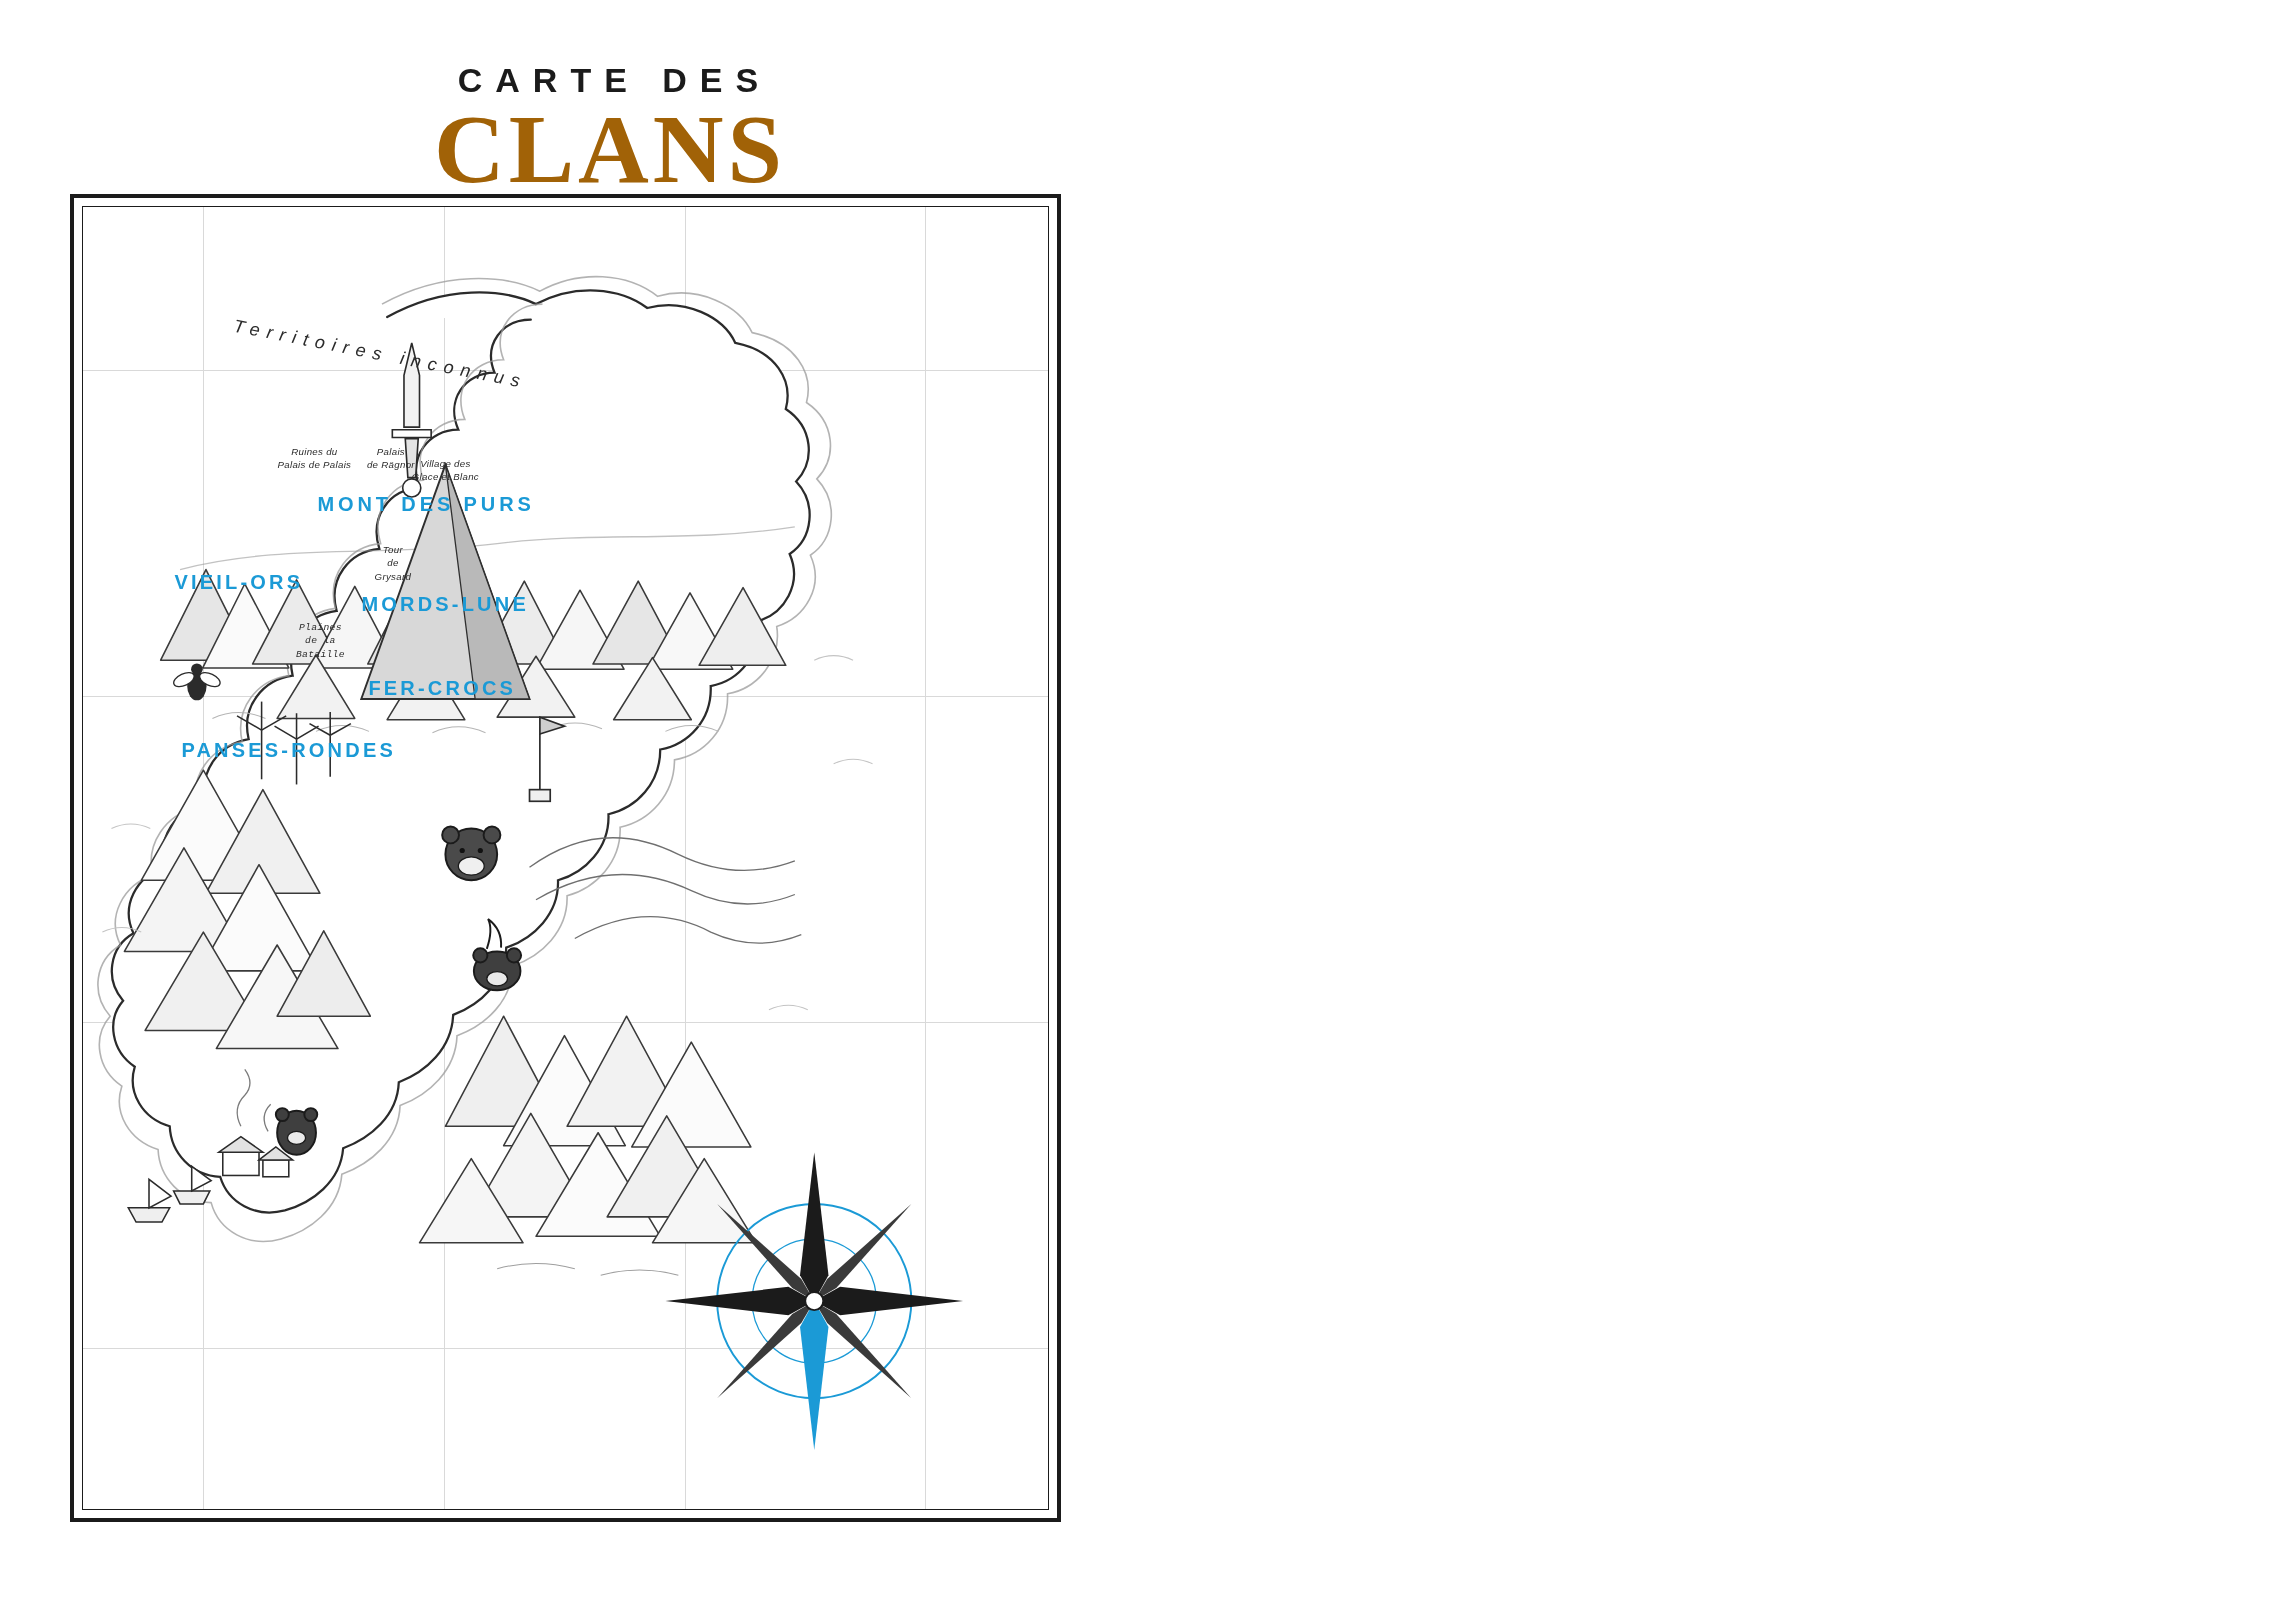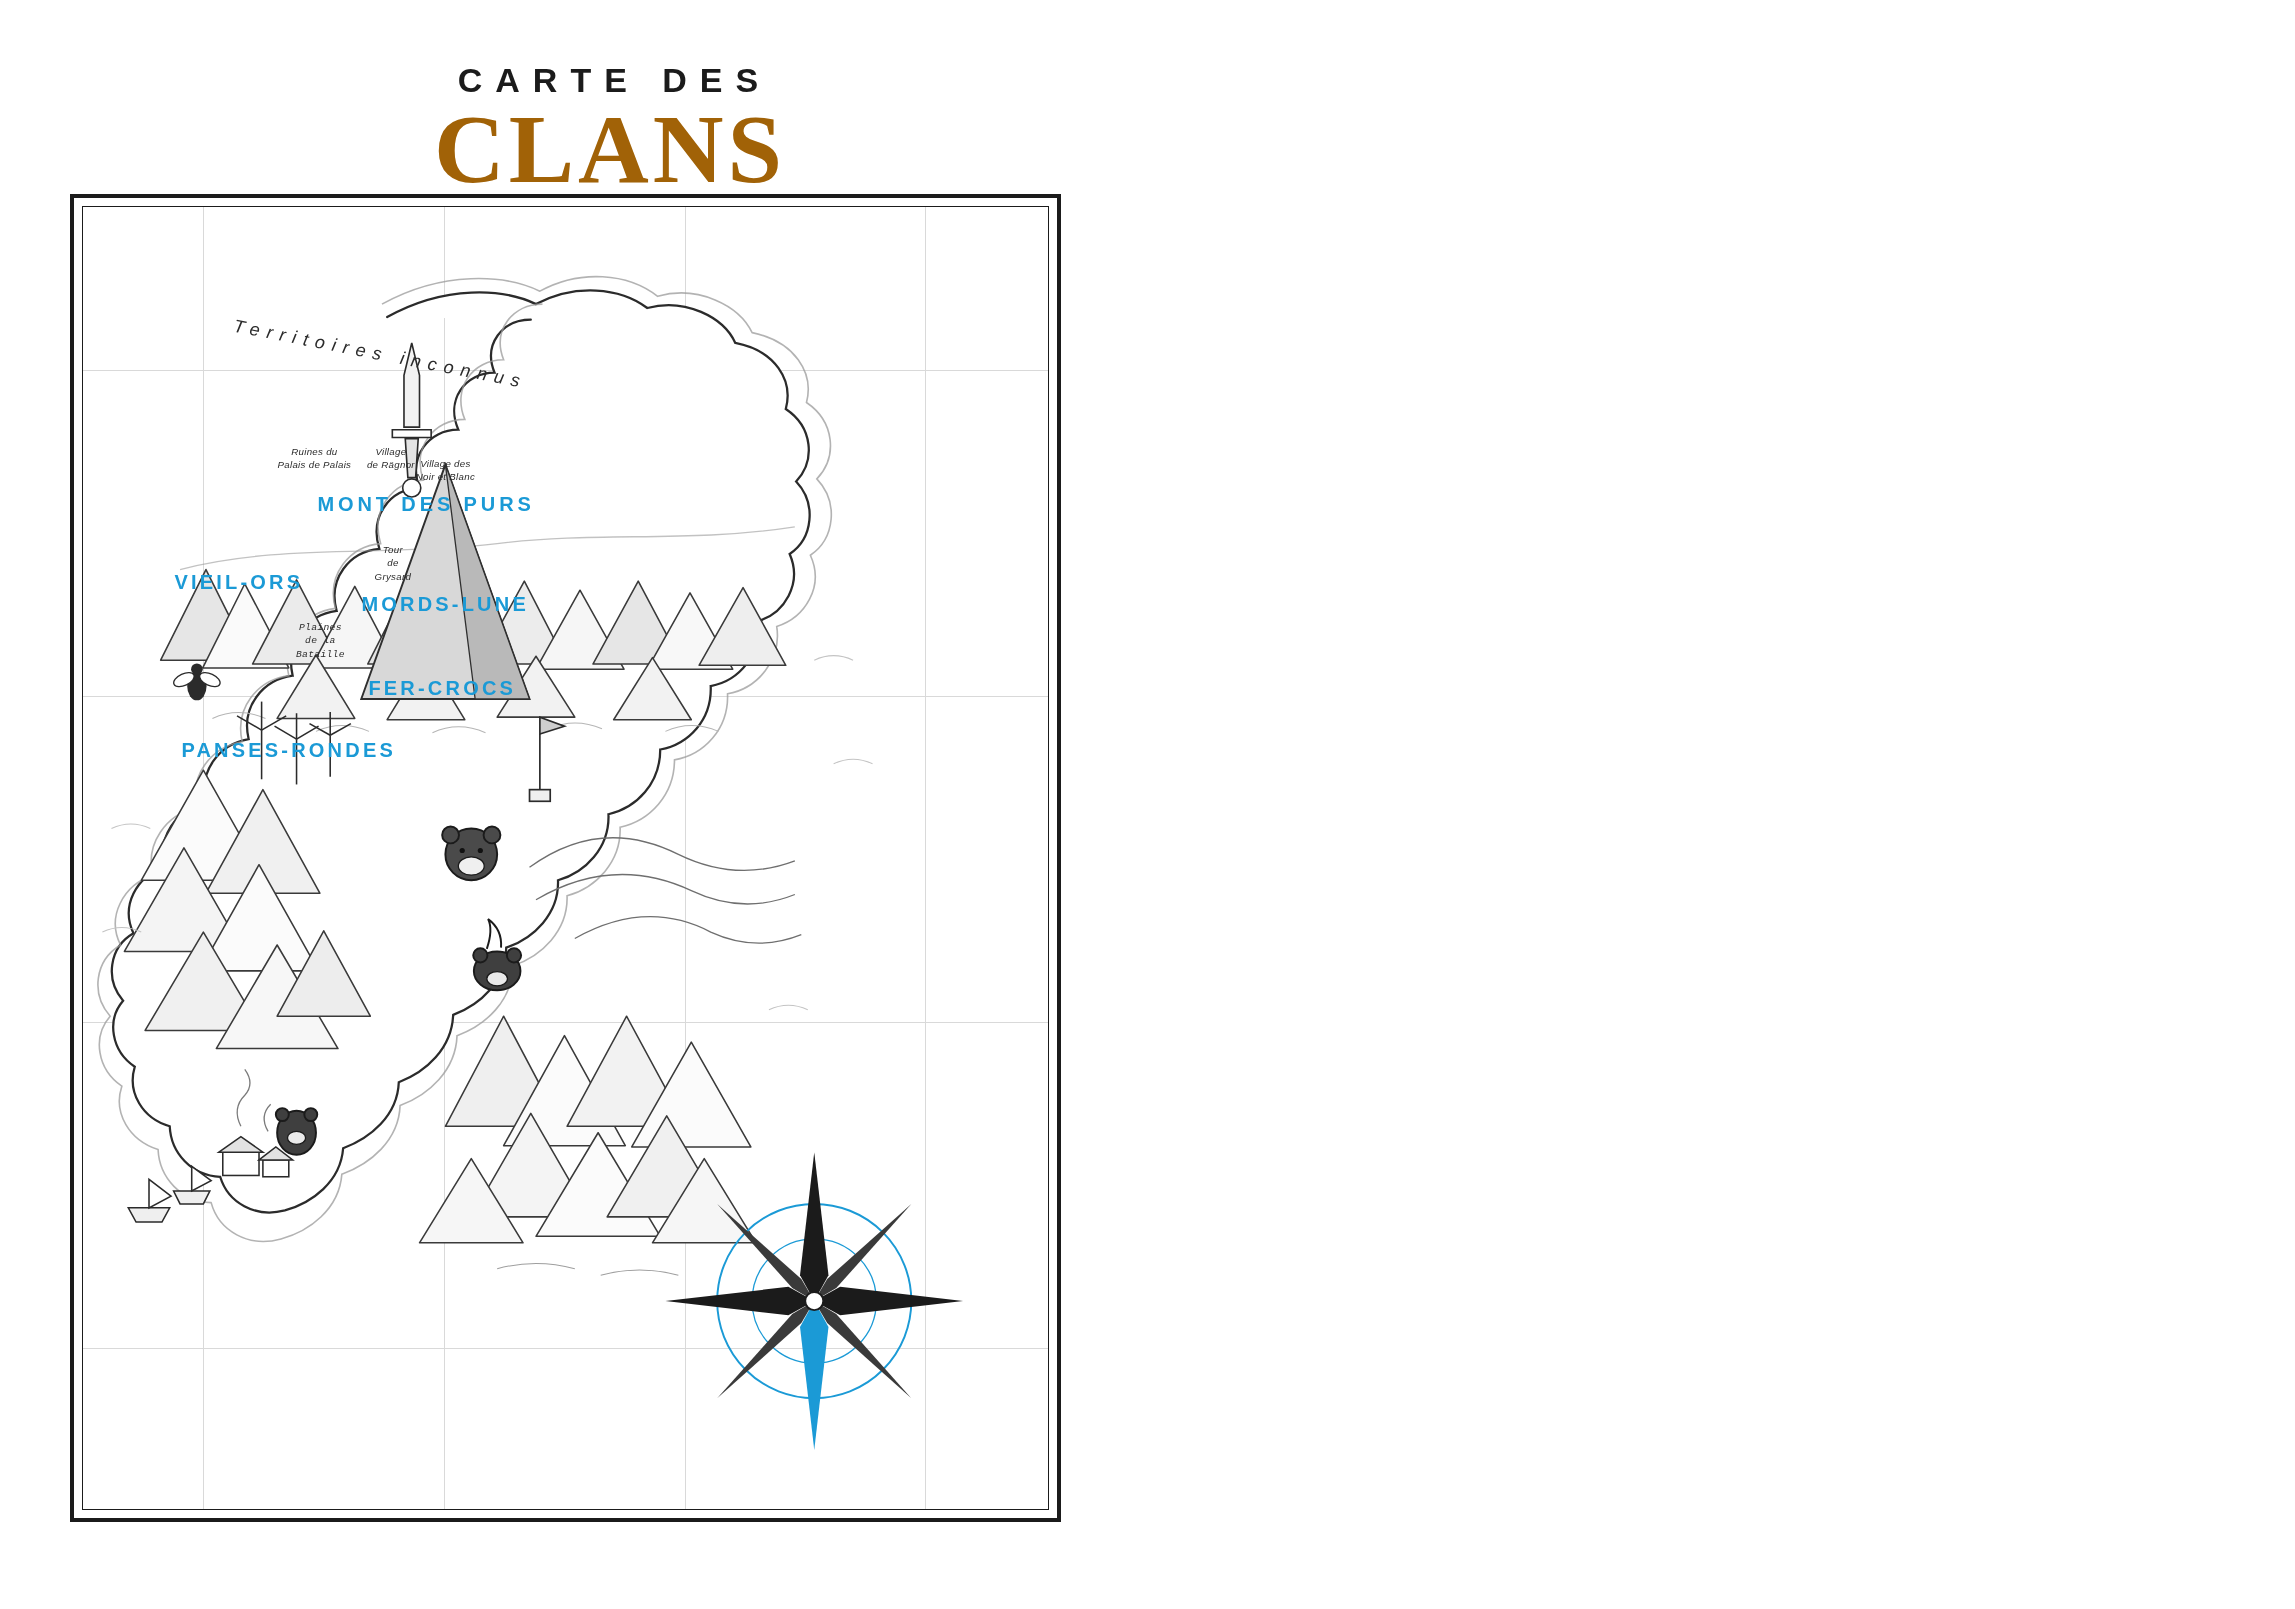--- a/index.html
+++ b/index.html
@@ -410,25 +410,25 @@
             <path d="M1160 860 q30 -14 60 0"></path>
             <path d="M1060 1240 q30 -14 60 0"></path>
           </g>
         </svg>
 
         <div class="territoires" style="left:148px; top:137px;">Territoires inconnus</div>
 
         <div class="map-sublabel" style="left:173px; top:238px; width:116px;">Ruines du
 Palais de Palais</div>
 
-        <div class="map-sublabel" style="left:259px; top:238px; width:97px;">Village
+        <div class="map-sublabel" style="left:259px; top:238px; width:97px;">Palais
 de Rägnor</div>
 
         <div class="map-sublabel" style="left:304px; top:250px; width:116px;">Village des
-Noir et Blanc</div>
+Glace et Blanc</div>
 
         <div class="map-sublabel" style="left:274px; top:336px; width:71px;">Tour
 de
 Grysard</div>
 
         <div class="map-sublabel" style="left:198px; top:414px; width:78px;font-family:Liberation Mono, monospace;">Plaines
 de la
 Bataille</div>
 
         <div class="map-label lbl-mont" style="left:202px; top:285px; width:84px;margin-left:32px;">MONT

